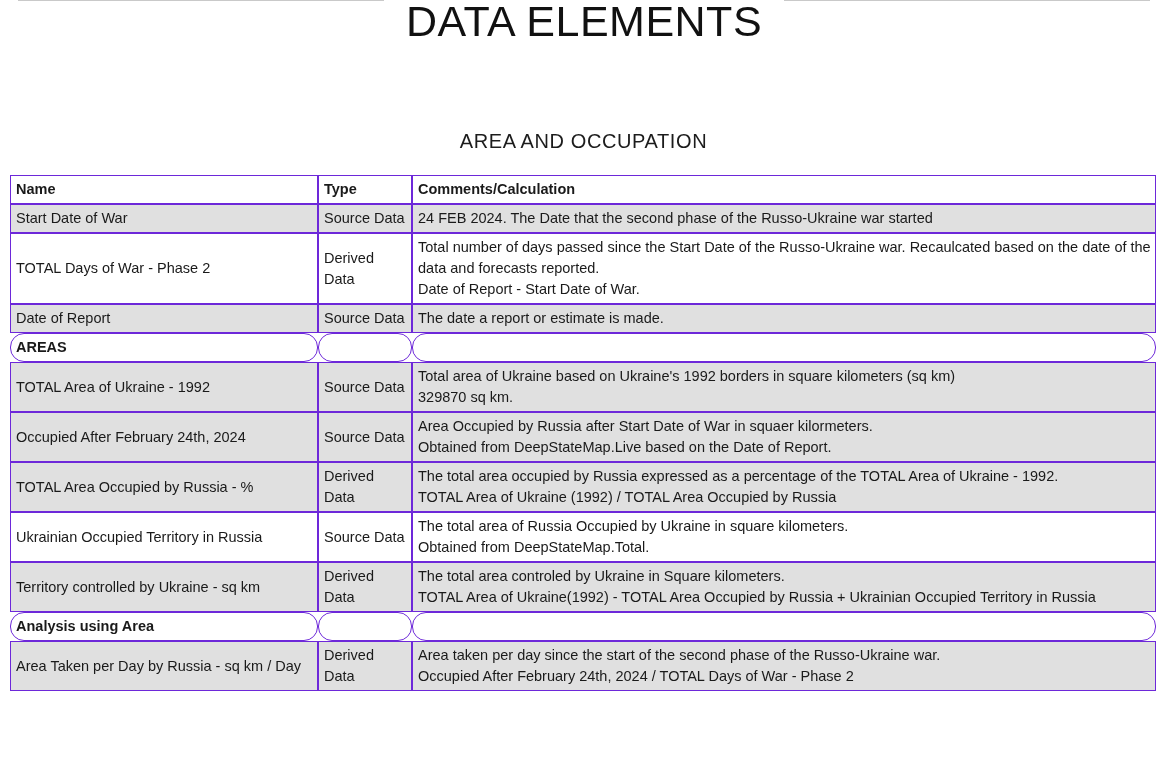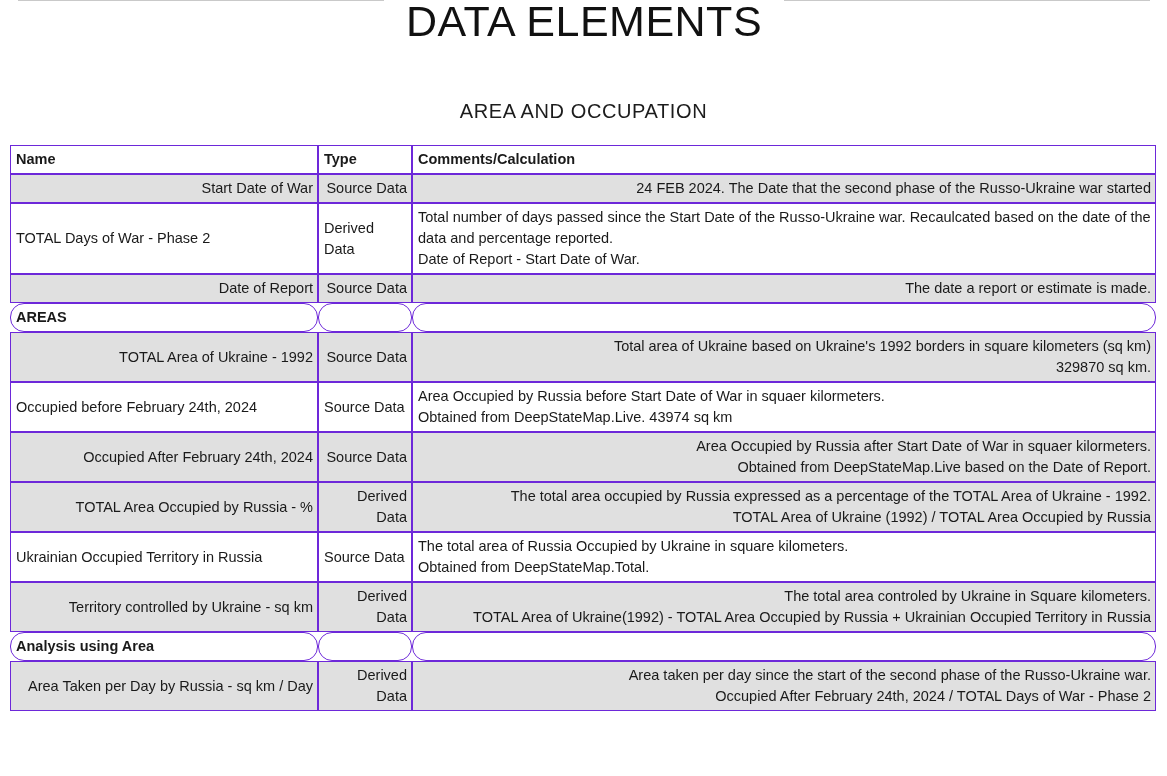--- a/index.html
+++ b/index.html
@@ -37,21 +37,21 @@
     font-weight: 400;
     letter-spacing: 0.5px;
     white-space: nowrap;
     color: #111111;
     line-height: 1;
     padding-bottom: 4px;
   }
 
   .subtitle-wrap {
     text-align: center;
-    margin-top: 38px;
+    margin-top: 68px;
   }
   .doc-subtitle {
     font-size: 20px;
     font-weight: 400;
     letter-spacing: 0.6px;
     color: #1c1c1c;
   }
 
   
   .table-wrap {
@@ -75,21 +75,21 @@
     vertical-align: middle;
     text-align: left;
     line-height: 1.45;
     word-wrap: break-word;
   }
   table.elements th {
     font-weight: bold;
     background: #ffffff;
     height: 21px;
   }
-  tr.shaded > td { background: #e0e0e0; text-align: right; }
+  tr.shaded > td { background: #e0e0e0; }
   tr.plain > td { background: #ffffff; }
   tr.section > td {
     background: #ffffff;
     font-weight: bold;
     border-radius: 14px;
   }
   td.cell-name { }
   td.cell-type { }
   td.cell-comment { }
   .line { display: block; }
@@ -128,21 +128,21 @@
           <td class="cell-name">Start Date of War</td>
           <td class="cell-type">Source Data</td>
           <td class="cell-comment">
             <span class="line">24 FEB 2024. The Date that the second phase of the Russo-Ukraine war started</span>
           </td>
         </tr>
         <tr class="plain">
           <td class="cell-name">TOTAL Days of War - Phase 2</td>
           <td class="cell-type">Derived Data</td>
           <td class="cell-comment">
-            <span class="line">Total number of days passed since the Start Date of the Russo-Ukraine war. Recaulcated based on the date of the data and percentage reported.</span>
+            <span class="line">Total number of days passed since the Start Date of the Russo-Ukraine war. Recaulcated based on the date of the data and forecasts reported.</span>
             <span class="line">Date of Report - Start Date of War.</span>
           </td>
         </tr>
         <tr class="shaded">
           <td class="cell-name">Date of Report</td>
           <td class="cell-type">Source Data</td>
           <td class="cell-comment">
             <span class="line">The date a report or estimate is made.</span>
           </td>
         </tr>
@@ -154,28 +154,20 @@
           </td>
         </tr>
         <tr class="shaded">
           <td class="cell-name">TOTAL Area of Ukraine - 1992</td>
           <td class="cell-type">Source Data</td>
           <td class="cell-comment">
             <span class="line">Total area of Ukraine based on Ukraine's 1992 borders in square kilometers (sq km)</span>
             <span class="line">329870 sq km.</span>
           </td>
         </tr>
-        <tr class="plain">
-          <td class="cell-name">Occupied before February 24th, 2024</td>
-          <td class="cell-type">Source Data</td>
-          <td class="cell-comment">
-            <span class="line">Area Occupied by Russia before Start Date of War in squaer kilormeters.</span>
-            <span class="line">Obtained from DeepStateMap.Live. 43974 sq km</span>
-          </td>
-        </tr>
         <tr class="shaded">
           <td class="cell-name">Occupied After February 24th, 2024</td>
           <td class="cell-type">Source Data</td>
           <td class="cell-comment">
             <span class="line">Area Occupied by Russia after Start Date of War in squaer kilormeters.</span>
             <span class="line">Obtained from DeepStateMap.Live based on the Date of Report.</span>
           </td>
         </tr>
         <tr class="shaded">
           <td class="cell-name">TOTAL Area Occupied by Russia - %</td>

